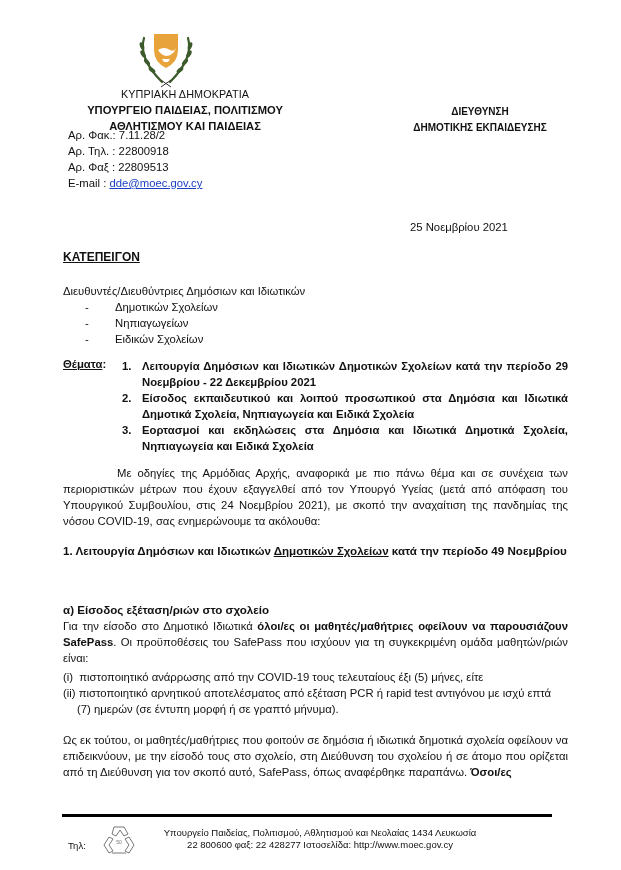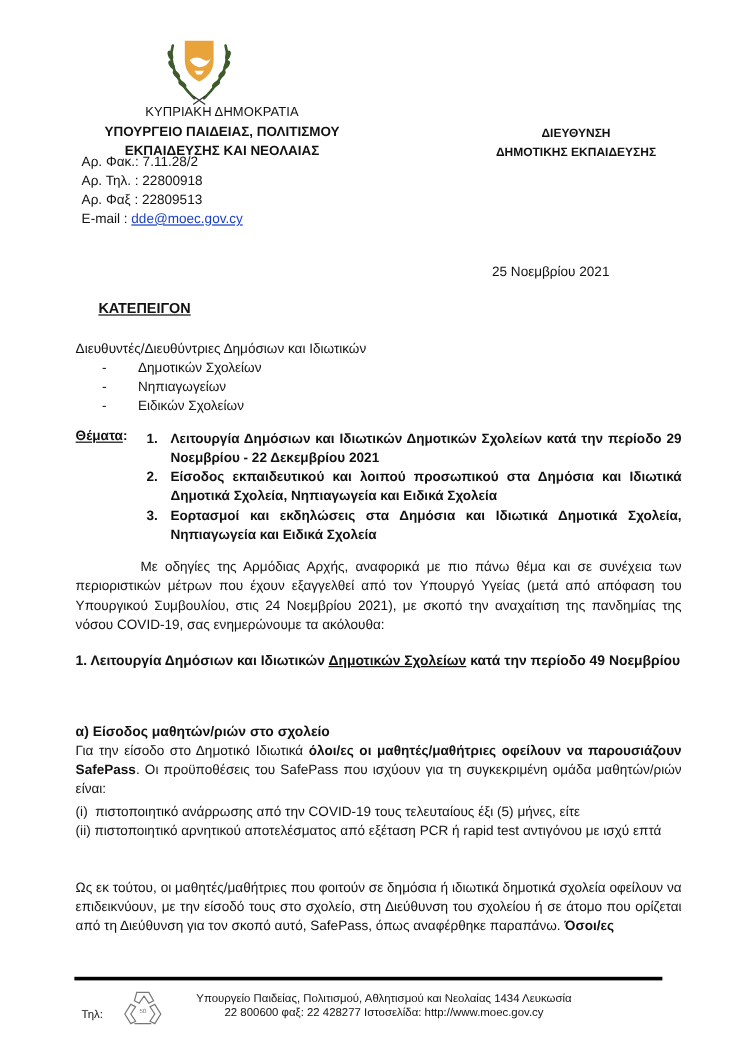--- a/index.html
+++ b/index.html
@@ -11,21 +11,21 @@
   .just { text-align: justify; }
   .line { line-height: 16px; }
   a { color: #1a3fc4; text-decoration: underline; }
   .emblem { left: 128px; top: 30px; width: 76px; height: 58px; }
   .hdr-left { left: 60px; width: 250px; top: 86px; }
   .hdr-left .l1 { font-size: 10.8px; letter-spacing: 0.1px; }
   .hdr-left .l2, .hdr-left .l3 { font-weight: bold; font-size: 11.2px; }
   .hdr-right { left: 380px; width: 200px; top: 104px; font-weight: bold; font-size: 10px; line-height: 16px; }
   .refs { left: 68px; top: 127px; line-height: 16px; }
   .date { left: 410px; top: 221px; }
-  .urgent { left: 63px; top: 250px; font-weight: bold; font-size: 12px; margin-left: 19px; }
+  .urgent { left: 63px; top: 250px; font-weight: bold; font-size: 12px; }
   .recips { left: 63px; top: 283px; line-height: 16px; }
   .recips .item { padding-left: 22px; }
   .recips .dash { display: inline-block; width: 30px; }
   .subjects-label { left: 63px; top: 358px; font-weight: bold; }
   .subjects { left: 122px; top: 358px; width: 446px; font-weight: bold; line-height: 16px; }
   .subjects .s { display: flex; }
   .subjects .n { width: 20px; flex: none; }
   .subjects .t { flex: 1; text-align: justify; }
   .intro { left: 63px; top: 465px; width: 505px; line-height: 16px; }
   .intro .ind { text-indent: 54px; }
@@ -61,21 +61,21 @@
     <ellipse cx="61" cy="24" rx="2" ry="4" transform="rotate(30 61 24)"></ellipse>
     <ellipse cx="57" cy="32" rx="2" ry="4" transform="rotate(40 57 32)"></ellipse>
     <ellipse cx="52" cy="40" rx="2" ry="4" transform="rotate(50 52 40)"></ellipse>
   </g>
   <path d="M33 50 L43 57 M43 50 L33 57" stroke="#333" stroke-width="1"></path>
 </svg>
 
 <div class="abs hdr-left center line">
   <div class="l1">ΚΥΠΡΙΑΚΗ ΔΗΜΟΚΡΑΤΙΑ</div>
   <div class="l2">ΥΠΟΥΡΓΕΙΟ ΠΑΙΔΕΙΑΣ, ΠΟΛΙΤΙΣΜΟΥ</div>
-  <div class="l3">ΕΚΠΑΙΔΕΥΣΗΣ ΚΑΙ ΝΕΟΛΑΙΑΣ</div>
+  <div class="l3">ΑΘΛΗΤΙΣΜΟΥ ΚΑΙ ΠΑΙΔΕΙΑΣ</div>
 </div>
 
 <div class="abs hdr-right center">
   <div>ΔΙΕΥΘΥΝΣΗ</div>
   <div>ΔΗΜΟΤΙΚΗΣ ΕΚΠΑΙΔΕΥΣΗΣ</div>
 </div>
 
 <div class="abs refs">
   <div>Αρ. Φακ.: 7.11.28/2</div>
   <div>Αρ. Τηλ. : 22800918</div>
@@ -112,27 +112,28 @@
 
 <div class="abs intro just">
   <div class="ind">Με οδηγίες της Αρμόδιας Αρχής, αναφορικά με πιο πάνω θέμα και σε συνέχεια των περιοριστικών μέτρων που έχουν εξαγγελθεί από τον Υπουργό Υγείας (μετά από απόφαση του Υπουργικού Συμβουλίου, στις 24 Νοεμβρίου 2021), με σκοπό την αναχαίτιση της πανδημίας της νόσου COVID-19, σας ενημερώνουμε τα ακόλουθα:</div>
 </div>
 
 <div class="abs sec1">
   <div><span>1. Λειτουργία Δημόσιων και Ιδιωτικών </span><span class="u">Δημοτικών Σχολείων</span><span> κατά την περίοδο 49 Νοεμβρίου</span></div>
 </div>
 
 <div class="abs suba just">
-  <div class="h">α) Είσοδος μαθητών/ριών στο σχολείο</div>
+  <div class="h">α) Είσοδος εξέταση/ριών στο σχολείο</div>
   <div><span>Για την είσοδο στο Δημοτικό Ιδιωτικά </span><b>όλοι/ες οι μαθητές/μαθήτριες οφείλουν να παρουσιάζουν SafePass</b><span>. Οι προϋποθέσεις του SafePass που ισχύουν για τη συγκεκριμένη ομάδα μαθητών/ριών είναι:</span></div>
 </div>
 
 <div class="abs conds">
   <div style="white-space:pre">(i)  πιστοποιητικό ανάρρωσης από την COVID-19 τους τελευταίους έξι (5) μήνες, είτε</div>
   <div>(ii) πιστοποιητικό αρνητικού αποτελέσματος από εξέταση PCR ή rapid test αντιγόνου με ισχύ επτά</div>
+  <div class="c2">(7) ημερών (σε έντυπη μορφή ή σε γραπτό μήνυμα).</div>
 </div>
 
 <div class="abs para2 just"><span>Ως εκ τούτου, οι μαθητές/μαθήτριες που φοιτούν σε δημόσια ή ιδιωτικά δημοτικά σχολεία οφείλουν να επιδεικνύουν, με την είσοδό τους στο σχολείο, στη Διεύθυνση του σχολείου ή σε άτομο που ορίζεται από τη Διεύθυνση για τον σκοπό αυτό, SafePass, όπως αναφέρθηκε παραπάνω. </span><b>Όσοι/ες</b></div>
 
 <div class="abs footrule"></div>
 <div class="abs foot-tel">Τηλ:</div>
 <svg class="abs recycle" viewBox="0 0 34 34">
   <g fill="none" stroke="#777" stroke-width="1">
     <path d="M12 4 L22 4 L26 11 L22 13 L18 7 L14 13 L10 11 Z"></path>
     <path d="M27 14 L32 22 L27 30 L23 28 L27 22 L23 16 Z"></path>

